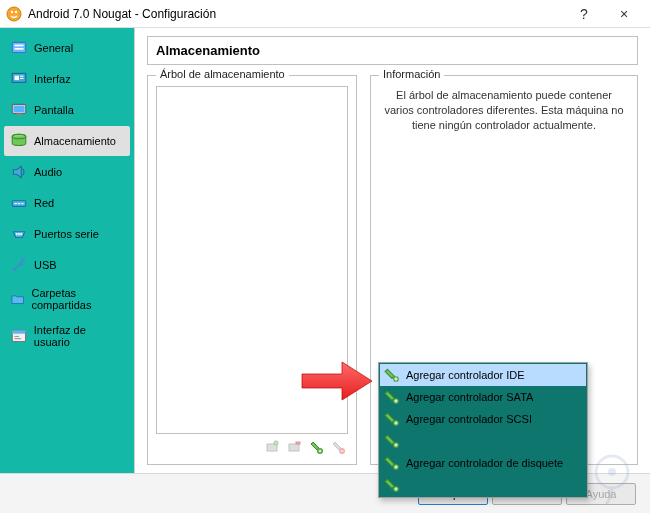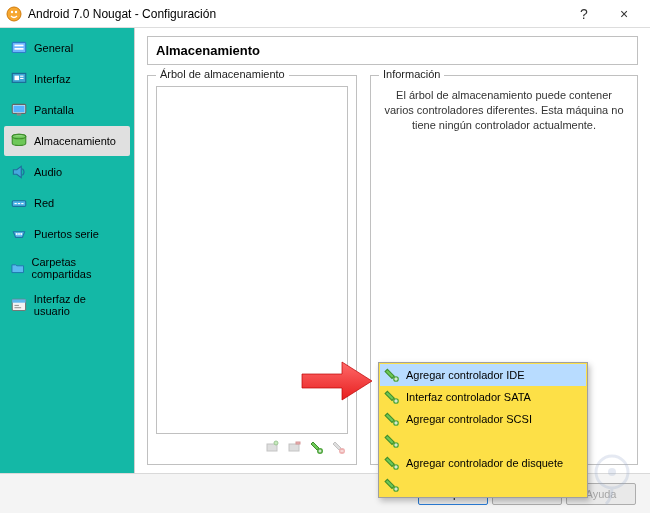--- a/index.html
+++ b/index.html
@@ -140,21 +140,21 @@
   font-size: 11px;
   display: flex; align-items: center; justify-content: center;
   border-radius: 2px;
 }
 .dlg-btn.primary { border: 1px solid #2a7bd4; }
 .dlg-btn.faded { color: #a7a7a7; }
 .context-menu {
   position: absolute;
   left: 378px;
   top: 362px;
-  background: #fde047;
+  background: #0f766e;
   border: 1px solid #a0a0a0;
   box-shadow: 2px 3px 6px rgba(0,0,0,0.25);
   padding: 1px;
   min-width: 210px;
   z-index: 50;
 }
 .menu-item {
   display: flex;
   align-items: center;
   padding: 3px 10px 3px 4px;
@@ -276,20 +276,31 @@
           <svg viewBox="0 0 16 16">
             <path d="M3 6 h10 l-2 5 h-6 z" fill="#66bff1" stroke="#1e73a3"></path>
             <circle cx="6" cy="8" r="0.8" fill="#fff"></circle>
             <circle cx="8" cy="8" r="0.8" fill="#fff"></circle>
             <circle cx="10" cy="8" r="0.8" fill="#fff"></circle>
           </svg>
         </span>
       <span>Puertos serie</span>
     </div>
 
+    <div class="sidebar-item">
+      <span class="sidebar-icon">
+          <svg viewBox="0 0 16 16">
+            <circle cx="4" cy="12" r="1.5" fill="#3e8fcc"></circle>
+            <path d="M4 12 L11 5" stroke="#3e8fcc" stroke-width="1.5"></path>
+            <path d="M8 8 l3 0 l0 -3" stroke="#3e8fcc" stroke-width="1.2" fill="none"></path>
+            <rect x="10" y="2" width="3" height="3" fill="#3e8fcc"></rect>
+          </svg>
+        </span>
+      <span>USB</span>
+    </div>
 
     <div class="sidebar-item">
       <span class="sidebar-icon">
           <svg viewBox="0 0 16 16">
             <path d="M2 5 h4 l1 1 h7 v7 h-12 z" fill="#5bb9ef" stroke="#1f77ad"></path>
           </svg>
         </span>
       <span>Carpetas compartidas</span>
     </div>
 
@@ -368,21 +379,21 @@
     <span>Agregar controlador IDE</span>
   </div>
   <div class="menu-item">
     <span class="menu-icon">
         <svg viewBox="0 0 14 14">
           <path d="M3 2 l6 6 l-2 2 l-6 -6 z" fill="#6ec858" stroke="#3f8f2d"></path>
           <circle cx="10.5" cy="10.5" r="2.5" fill="#4fa63d"></circle>
           <path d="M10.5 9 v3 M9 10.5 h3" stroke="#fff" stroke-width="0.9"></path>
         </svg>
       </span>
-    <span>Interfaz controlador SATA</span>
+    <span>Agregar controlador SATA</span>
   </div>
   <div class="menu-item">
     <span class="menu-icon">
         <svg viewBox="0 0 14 14">
           <path d="M3 2 l6 6 l-2 2 l-6 -6 z" fill="#6ec858" stroke="#3f8f2d"></path>
           <circle cx="10.5" cy="10.5" r="2.5" fill="#4fa63d"></circle>
           <path d="M10.5 9 v3 M9 10.5 h3" stroke="#fff" stroke-width="0.9"></path>
         </svg>
       </span>
     <span>Agregar controlador SCSI</span>

